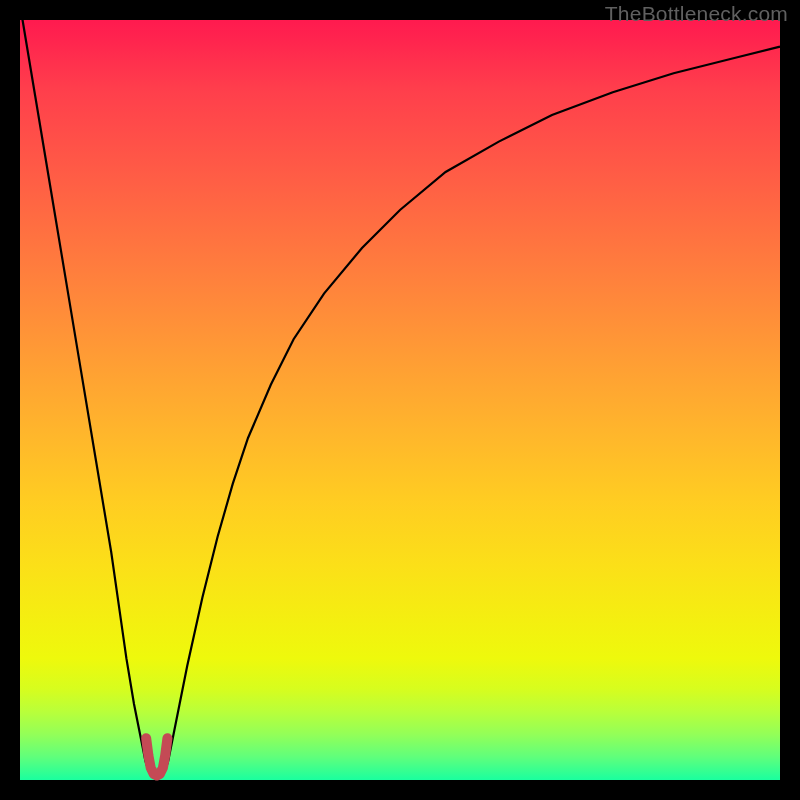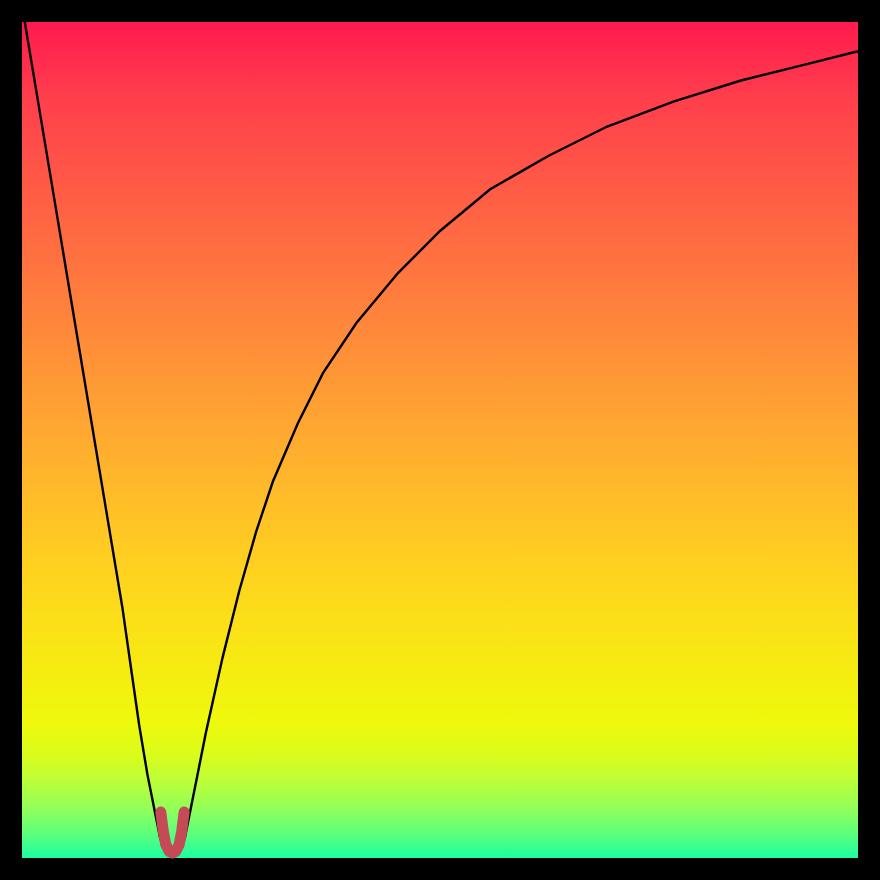--- a/index.html
+++ b/index.html
@@ -66,13 +66,14 @@
 <div class="frame">
   <div class="plot">
 
     <svg class="curves" viewBox="0 0 760 760" preserveAspectRatio="none">
       <path d="M0.00 -15.20 L15.20 76.00 L30.40 167.20 L45.60 258.40 L60.80 349.60 L76.00 440.80 L91.20 532.00 L98.80 585.20 L106.40 638.40 L114.00 684.00 L121.60 722.00 L125.40 741.00 L129.20 752.40" fill="none" stroke="#000" stroke-width="2.2"></path>
       <path d="M144.40 752.40 L148.20 741.00 L152.00 722.00 L159.60 684.00 L167.20 646.00 L182.40 577.60 L197.60 516.80 L212.80 463.60 L228.00 418.00 L250.80 364.80 L273.60 319.20 L304.00 273.60 L342.00 228.00 L380.00 190.00 L425.60 152.00 L478.80 121.60 L532.00 95.00 L592.80 72.20 L653.60 53.20 L714.40 38.00 L760.00 26.60" fill="none" stroke="#000" stroke-width="2.2"></path>
       <path d="M126.16 718.20 L128.44 735.68 L130.72 747.84 L133.76 753.92 L136.80 755.44 L139.84 753.92 L142.88 747.84 L145.16 735.68 L147.44 718.20" fill="none" stroke="#c44a55" stroke-width="10" stroke-linecap="round" stroke-linejoin="round"></path>
     </svg>
 
   </div>
+  <div class="watermark">TheBottleneck.com</div>
 </div>
 
 </body></html>

